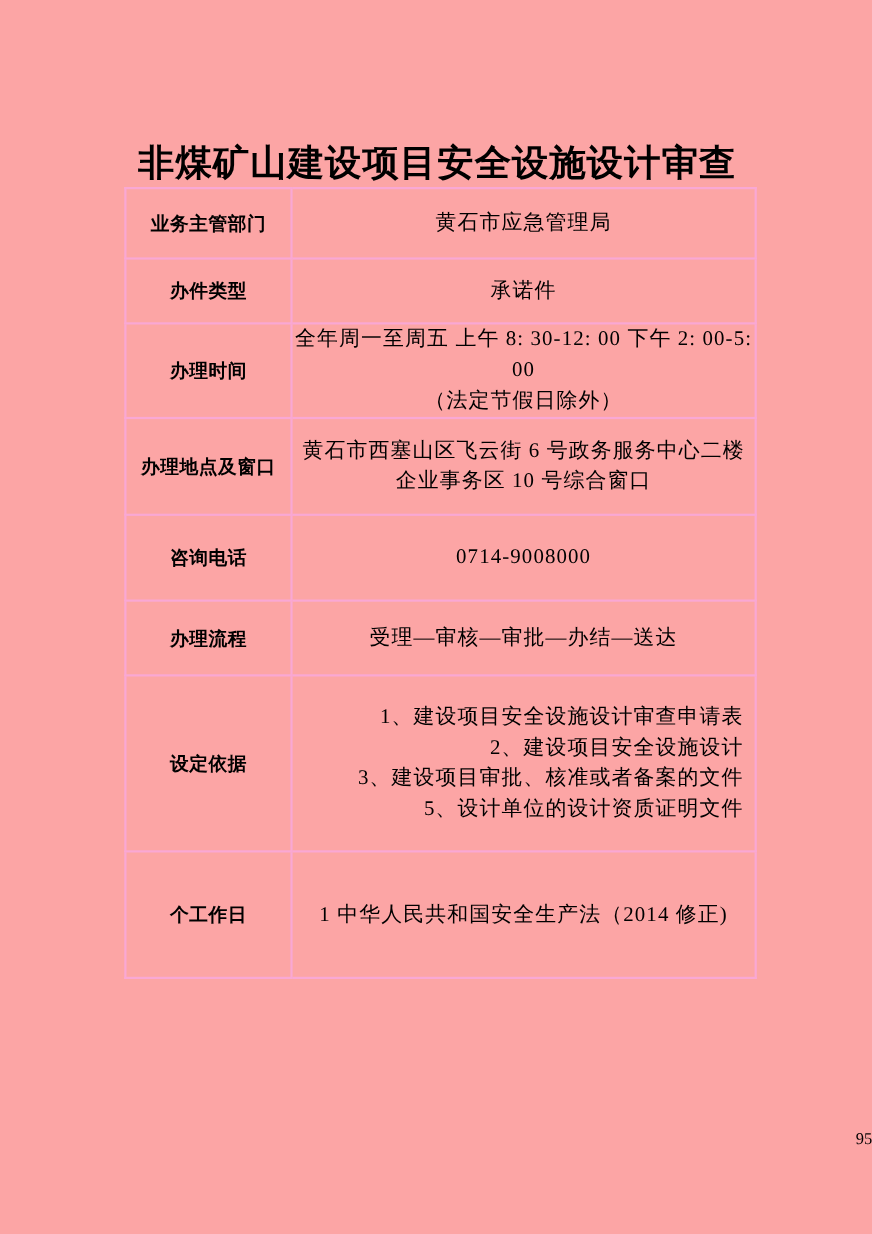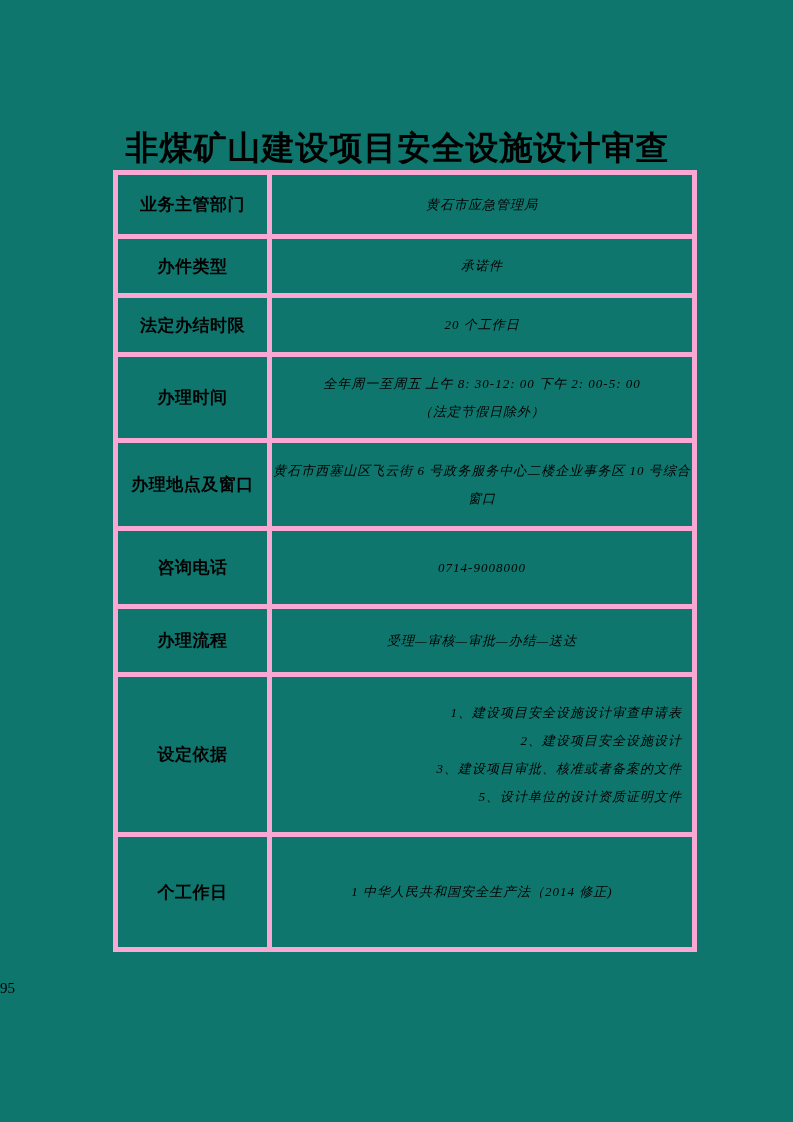--- a/index.html
+++ b/index.html
@@ -4,104 +4,99 @@
 <style>
   html,body{margin:0;padding:0;}
   body{
     width:793px;height:1122px;
     background:#ffffff;
     font-family:"Liberation Serif","DejaVu Serif",serif;
     color:#000000;
     position:relative;
     overflow:hidden;
   }
-  .page{position:absolute;inset:0;background:#0f766e;}
+  .page{position:absolute;inset:0;background:#fca5a5;}
   .doc-title{
     position:absolute;
     top:126px;left:100px;width:595px;
     margin:0;
     text-align:center;
     font-size:33px;
     font-weight:bold;
     letter-spacing:1px;
     font-family:"Liberation Serif","DejaVu Serif",serif;
     white-space:nowrap;
   }
   table.info-table{
     position:absolute;
     top:170px;left:113px;
     width:569px;
     border-collapse:collapse;
     table-layout:fixed;
   }
   table.info-table td{
-    border:5px solid #f9a8d4;
+    border:2px solid #f9a8d4;
     padding:0;
     vertical-align:middle;
     overflow:hidden;
   }
   td.label-cell{
     width:149px;
     text-align:center;
     font-family:"Liberation Sans","DejaVu Sans",sans-serif;
     font-weight:bold;
     font-size:17px;
     letter-spacing:0.5px;
   }
   td.value-cell{
     width:420px;
     text-align:center;
-    font-size:13px;
+    font-size:19px;
     line-height:28px;
     letter-spacing:1px;
     padding:4px 8px;
-    font-style:italic;
   }
   td.value-cell.left-align{
     text-align:right;
     padding-left:14px;
     padding-right:10px;
   }
   tr.h64{height:64px;}
   tr.h67{height:59px;}
   tr.h66{height:66px;}
   tr.h86{height:86px;}
   tr.h88{height:88px;}
   tr.h65{height:78px;}
   tr.h68{height:68px;}
   tr.h160{height:160px;}
   tr.h115{height:115px;}
   .page-number{
     position:absolute;
-    top:980px;left:0;width:793px;
-    text-align:left;
+    top:1028px;left:0;width:793px;
+    text-align:right;
     font-size:15px;
     font-family:"Liberation Serif","DejaVu Serif",serif;
   }
 </style>
 </head>
 <body>
 
 <div class="page">
 
   <h1 class="doc-title">非煤矿山建设项目安全设施设计审查</h1>
 
   <table class="info-table">
     <tbody>
       <tr class="h64">
         <td class="label-cell">业务主管部门</td>
         <td class="value-cell">黄石市应急管理局</td>
       </tr>
       <tr class="h67">
         <td class="label-cell">办件类型</td>
         <td class="value-cell">承诺件</td>
-      </tr>
-      <tr class="h67">
-        <td class="label-cell">法定办结时限</td>
-        <td class="value-cell">20 个工作日</td>
       </tr>
       <tr class="h86">
         <td class="label-cell">办理时间</td>
         <td class="value-cell">
           <div>全年周一至周五 上午 8: 30-12: 00 下午 2: 00-5: 00</div>
           <div>（法定节假日除外）</div>
         </td>
       </tr>
       <tr class="h88">
         <td class="label-cell">办理地点及窗口</td>

